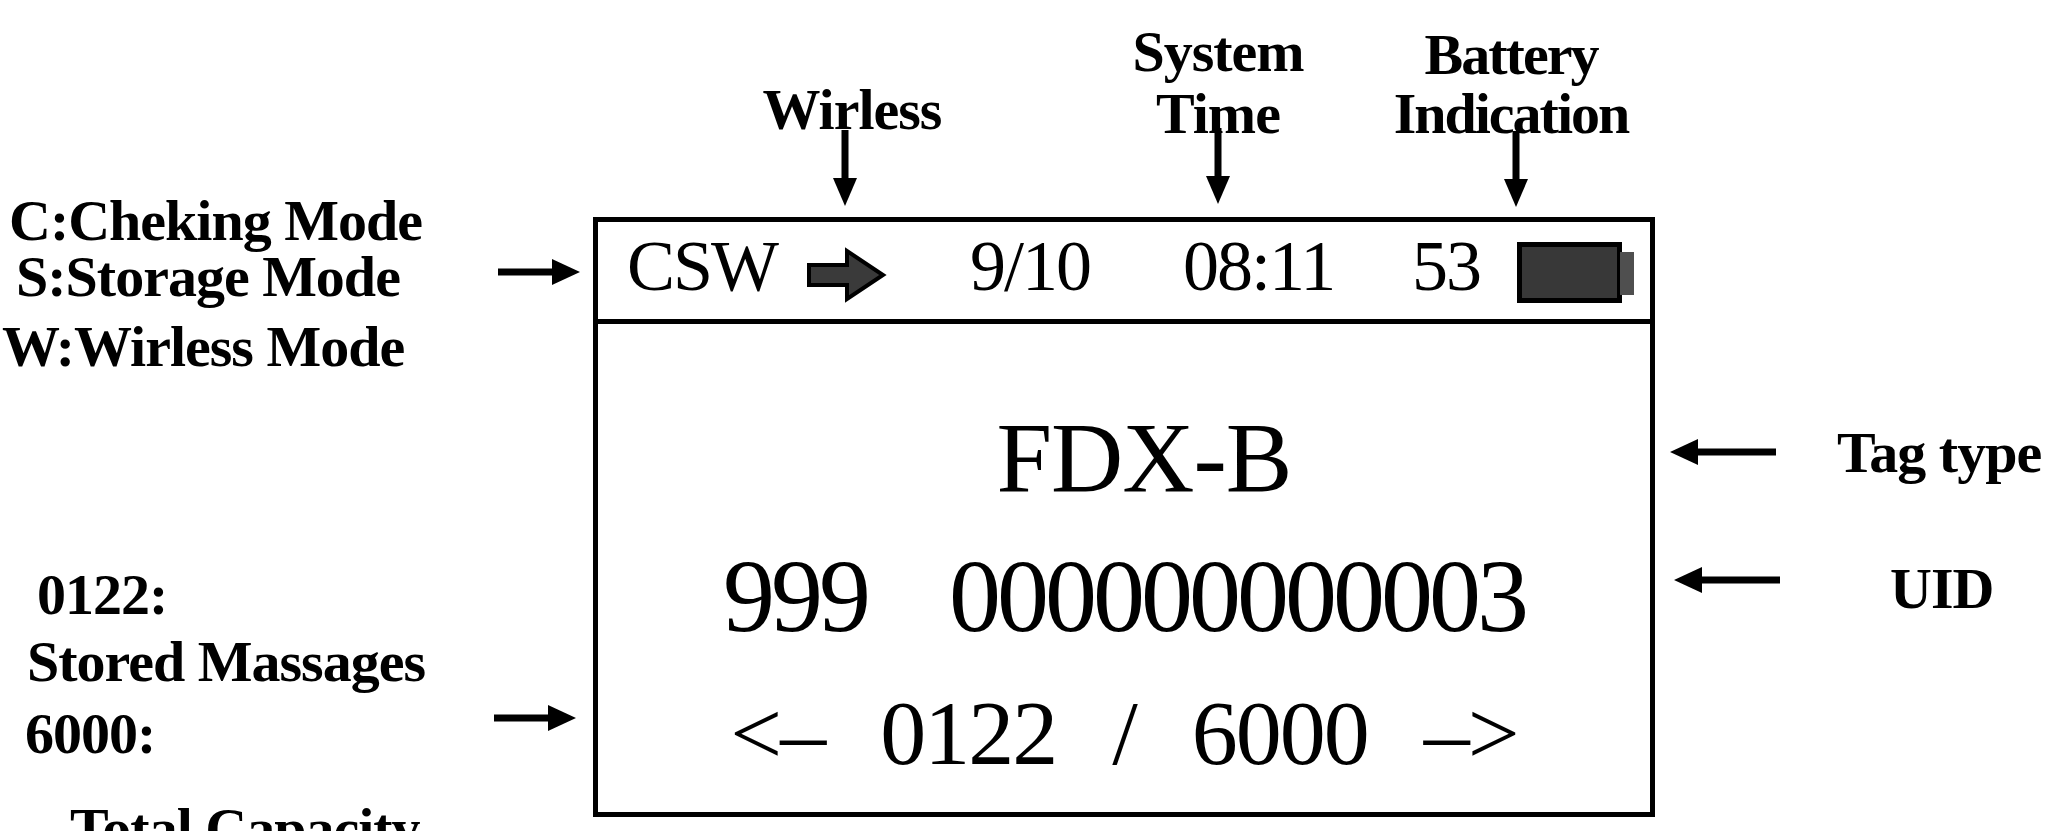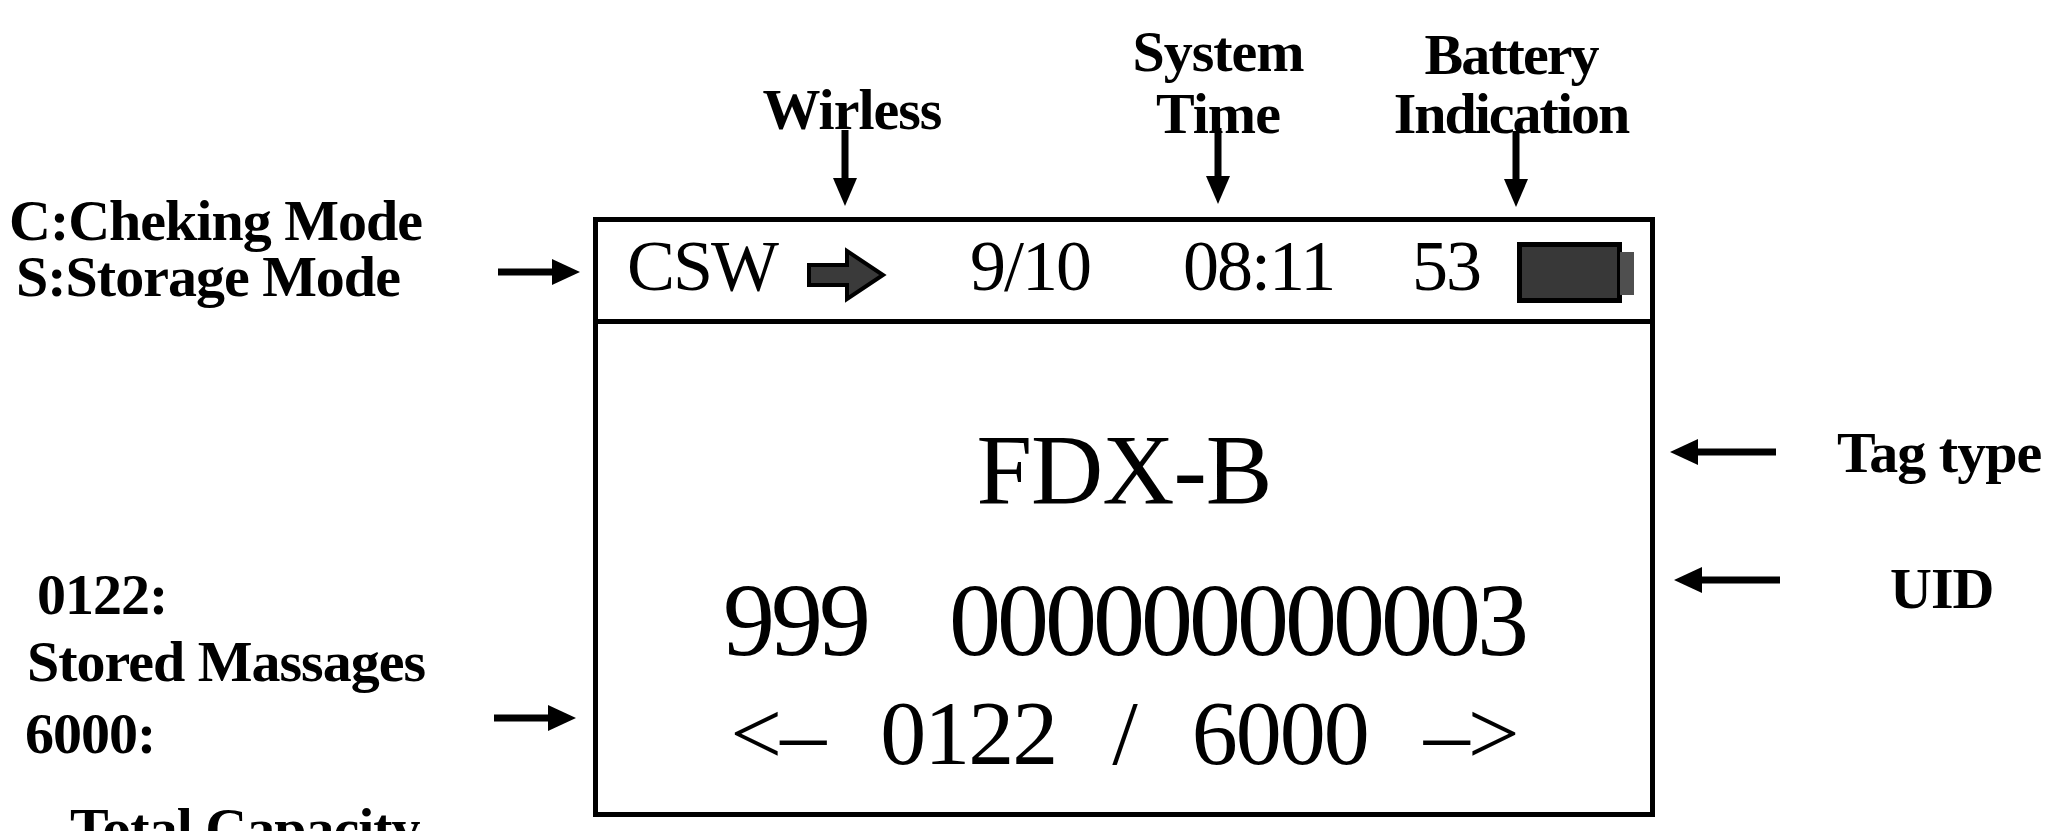--- a/index.html
+++ b/index.html
@@ -47,21 +47,21 @@
   }
 
   
   .disp-row{
     position:absolute;
     left:593px;width:1062px;
     text-align:center;
     line-height:1;
   }
   .tag-type{font-size:100px;letter-spacing:-1px;}
-  .uid{font-size:104px;letter-spacing:-4px;word-spacing:60px;margin-top:24px;}
+  .uid{font-size:104px;letter-spacing:-4px;word-spacing:60px;}
   .counter{font-size:92px;letter-spacing:-2px;}
   .counter .grp{display:inline-flex;gap:56px;}
 
   
   .battery-body{
     position:absolute;
     left:1517px;top:242px;
     width:105px;height:61px;
     background:#383838;
     border:5px solid #000;
@@ -76,20 +76,21 @@
 
   svg{display:block;}
 </style>
 </head>
 <body>
 
 <div id="canvas">
 
   <div class="abs ann" style="left:2px;top:192px;margin-left:7px;">C:Cheking Mode</div>
   <div class="abs ann" style="left:16px;top:248px;">S:Storage Mode</div>
+  <div class="abs ann" style="left:2px;top:318px;">W:Wirless Mode</div>
 
   <div class="abs" style="left:498px;top:256px;">
     <svg width="84" height="32">
       <line x1="0" y1="16" x2="58" y2="16" stroke="#000" stroke-width="7"></line>
       <polygon points="54,3 82,16 54,29" fill="#000"></polygon>
     </svg>
   </div>
 
   <div class="abs ann" style="left:37px;top:566px;">0122:</div>
   <div class="abs ann" style="left:27px;top:633px;">Stored Massages</div>
@@ -160,21 +161,21 @@
 
   <div class="abs status-item" style="left:970px;top:230px;">9/10</div>
   <div class="abs status-item" style="left:1183px;top:230px;">08:11</div>
   <div class="abs status-item" style="left:1412px;top:230px;">53</div>
 
   <div>
     <div class="battery-body"></div>
     <div class="battery-nub"></div>
   </div>
 
-  <div class="disp-row tag-type" style="top:420px;">FDX-B</div>
+  <div class="disp-row tag-type" style="top:408px;padding-left:20px;">FDX-B</div>
   <div class="disp-row uid" style="top:544px;">999 000000000003</div>
 
   <div class="disp-row counter" style="top:687px;">
     <span class="grp">
       <span>&lt;–</span>
         <span>0122</span>
         <span>/</span>
         <span>6000</span>
         <span>–&gt;</span>
     </span>

